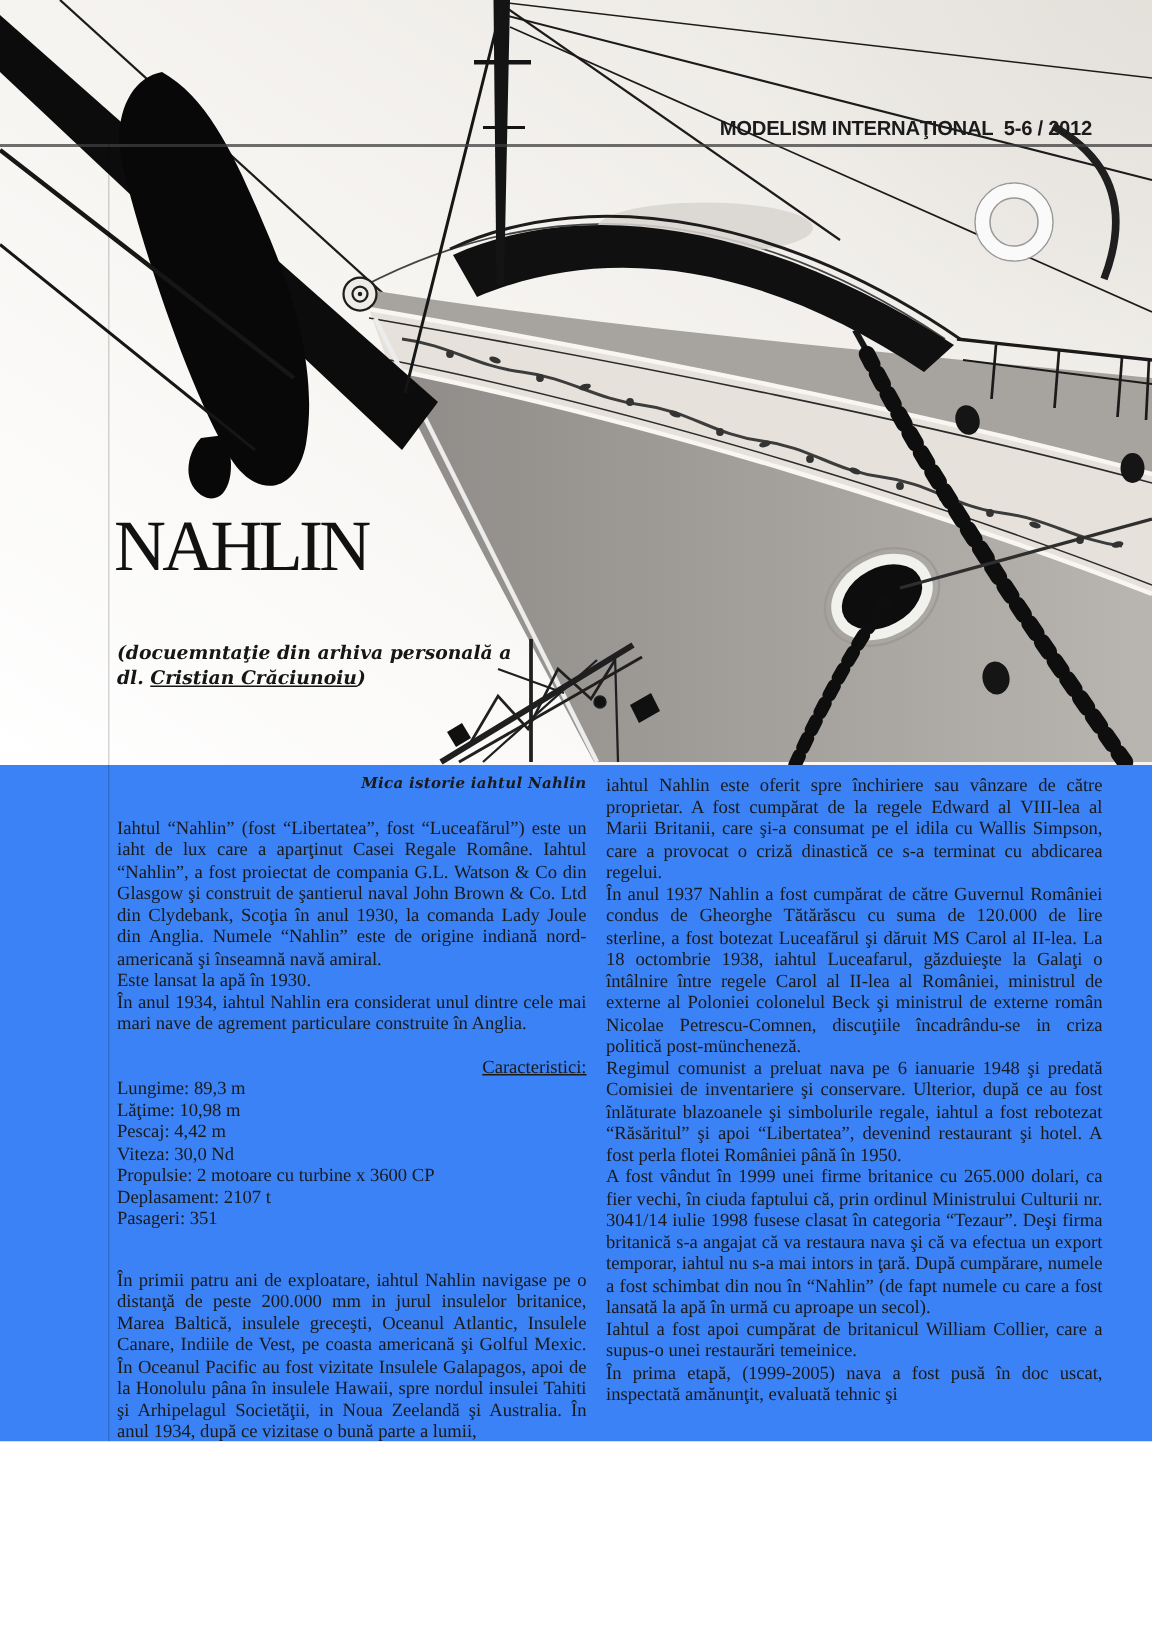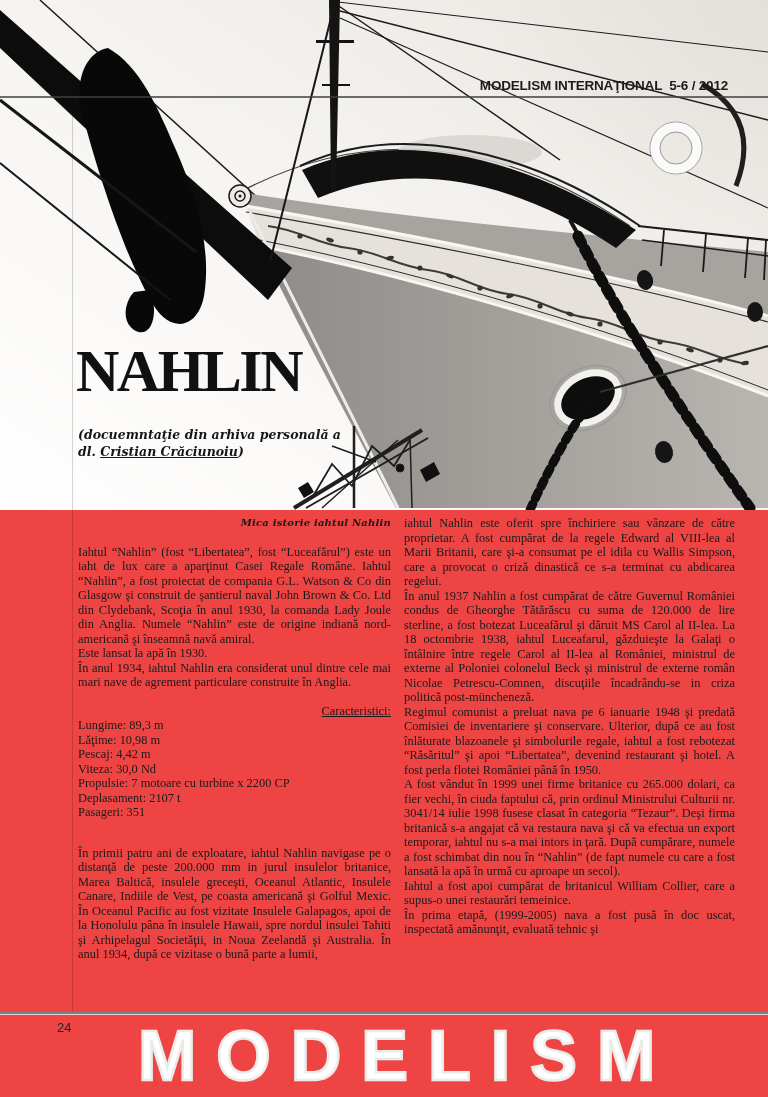--- a/index.html
+++ b/index.html
@@ -1,32 +1,32 @@
 <!DOCTYPE html>
 <html><head>
 <meta charset="utf-8">
 <style>
   html,body{margin:0;padding:0;background:#ffffff;}
-  .page{position:relative;width:768px;height:1097px;background:#ef4444;overflow:hidden;
+  .page{position:relative;width:768px;height:961px;background:#3b82f6;overflow:hidden;
         font-family:"Liberation Serif",serif;color:#1a1a1a;}
   
   .photo{position:absolute;left:0;top:0;width:768px;height:510px;}
   
   .rule-top{position:absolute;left:0;top:96px;width:768px;height:2px;background:#3f3f3f;opacity:.75;}
   .rule-bottom{position:absolute;left:0;top:1012px;width:768px;height:3px;
                background:linear-gradient(#7f7f7f 0 2px,#d9d9d9 2px 3px);}
   .rule-left{position:absolute;left:72px;top:96px;width:1px;height:917px;background:rgba(0,0,0,.16);}
   
   .header{position:absolute;top:78px;left:0;width:728px;text-align:right;
           font-family:"Liberation Sans",sans-serif;font-weight:bold;font-size:13.5px;
           letter-spacing:-.2px;color:#1b1b1b;white-space:nowrap;}
   .header .issue{margin-left:7px;}
   
   .title{position:absolute;left:76px;top:341px;font-family:"Liberation Serif",serif;
-         font-size:60px;font-weight:700;letter-spacing:-2.5px;line-height:1;color:#111;}
+         font-size:48px;font-weight:400;letter-spacing:-2.5px;line-height:1;color:#111;}
   .subtitle{position:absolute;left:78px;top:426px;width:300px;
             font-family:"DejaVu Serif",serif;font-style:italic;font-weight:bold;
             font-size:12.5px;line-height:17px;color:#161616;}
   .subtitle .uname{text-decoration:underline;}
   
   .col{position:absolute;top:516px;font-size:12.4px;line-height:14.5px;text-align:justify;}
   .col-left{left:78px;width:313px;}
   .col-right{left:404px;width:331px;}
   .col p{margin:0;}
   .col .heading{font-family:"DejaVu Serif",serif;font-style:italic;font-weight:bold;
@@ -204,21 +204,21 @@
   <div class="col col-left">
     <div class="heading">Mica istorie iahtul Nahlin</div>
     <p>Iahtul “Nahlin” (fost “Libertatea”, fost “Luceafărul”) este un iaht de lux care a aparţinut Casei Regale Române. Iahtul “Nahlin”, a fost proiectat de compania G.L. Watson &amp; Co din Glasgow şi construit de şantierul naval John Brown &amp; Co. Ltd din Clydebank, Scoţia în anul 1930, la comanda Lady Joule din Anglia. Numele “Nahlin” este de origine indiană nord-americană şi înseamnă navă amiral.</p>
     <p>Este lansat la apă în 1930.</p>
     <p>În anul 1934, iahtul Nahlin era considerat unul dintre cele mai mari nave de agrement particulare construite în Anglia.</p>
     <p class="char-label">Caracteristici:</p>
     <div class="spec">Lungime: 89,3 m</div>
     <div class="spec">Lăţime: 10,98 m</div>
     <div class="spec">Pescaj: 4,42 m</div>
     <div class="spec">Viteza: 30,0 Nd</div>
-    <div class="spec">Propulsie: 7 motoare cu turbine x 2200 CP</div>
+    <div class="spec">Propulsie: 2 motoare cu turbine x 3600 CP</div>
     <div class="spec">Deplasament: 2107 t</div>
     <div class="spec">Pasageri: 351</div>
     <p class="gap-top">În primii patru ani de exploatare, iahtul Nahlin navigase pe o distanţă de peste 200.000 mm in jurul insulelor britanice, Marea Baltică, insulele greceşti, Oceanul Atlantic, Insulele Canare, Indiile de Vest, pe coasta americană şi Golful Mexic. În Oceanul Pacific au fost vizitate Insulele Galapagos, apoi de la Honolulu pâna în insulele Hawaii, spre nordul insulei Tahiti şi Arhipelagul Societăţii, in Noua Zeelandă şi Australia. În anul 1934, după ce vizitase o bună parte a lumii,</p>
   </div>
 
   <div class="col col-right">
     <p>iahtul Nahlin este oferit spre închiriere sau vânzare de către proprietar. A fost cumpărat de la regele Edward al VIII-lea al Marii Britanii, care şi-a consumat pe el idila cu Wallis Simpson, care a provocat o criză dinastică ce s-a terminat cu abdicarea regelui.</p>
     <p>În anul 1937 Nahlin a fost cumpărat de către Guvernul României condus de Gheorghe Tătărăscu cu suma de 120.000 de lire sterline, a fost botezat Luceafărul şi dăruit MS Carol al II-lea. La 18 octombrie 1938, iahtul Luceafarul, găzduieşte la Galaţi o întâlnire între regele Carol al II-lea al României, ministrul de externe al Poloniei colonelul Beck şi ministrul de externe român Nicolae Petrescu-Comnen, discuţiile încadrându-se in criza politică post-müncheneză.</p>
     <p>Regimul comunist a preluat nava pe 6 ianuarie 1948 şi predată Comisiei de inventariere şi conservare. Ulterior, după ce au fost înlăturate blazoanele şi simbolurile regale, iahtul a fost rebotezat “Răsăritul” şi apoi “Libertatea”, devenind restaurant şi hotel. A fost perla flotei României până în 1950.</p>
     <p>A fost vândut în 1999 unei firme britanice cu 265.000 dolari, ca fier vechi, în ciuda faptului că, prin ordinul Ministrului Culturii nr. 3041/14 iulie 1998 fusese clasat în categoria “Tezaur”. Deşi firma britanică s-a angajat că va restaura nava şi că va efectua un export temporar, iahtul nu s-a mai intors in ţară. După cumpărare, numele a fost schimbat din nou în “Nahlin” (de fapt numele cu care a fost lansată la apă în urmă cu aproape un secol).</p>

